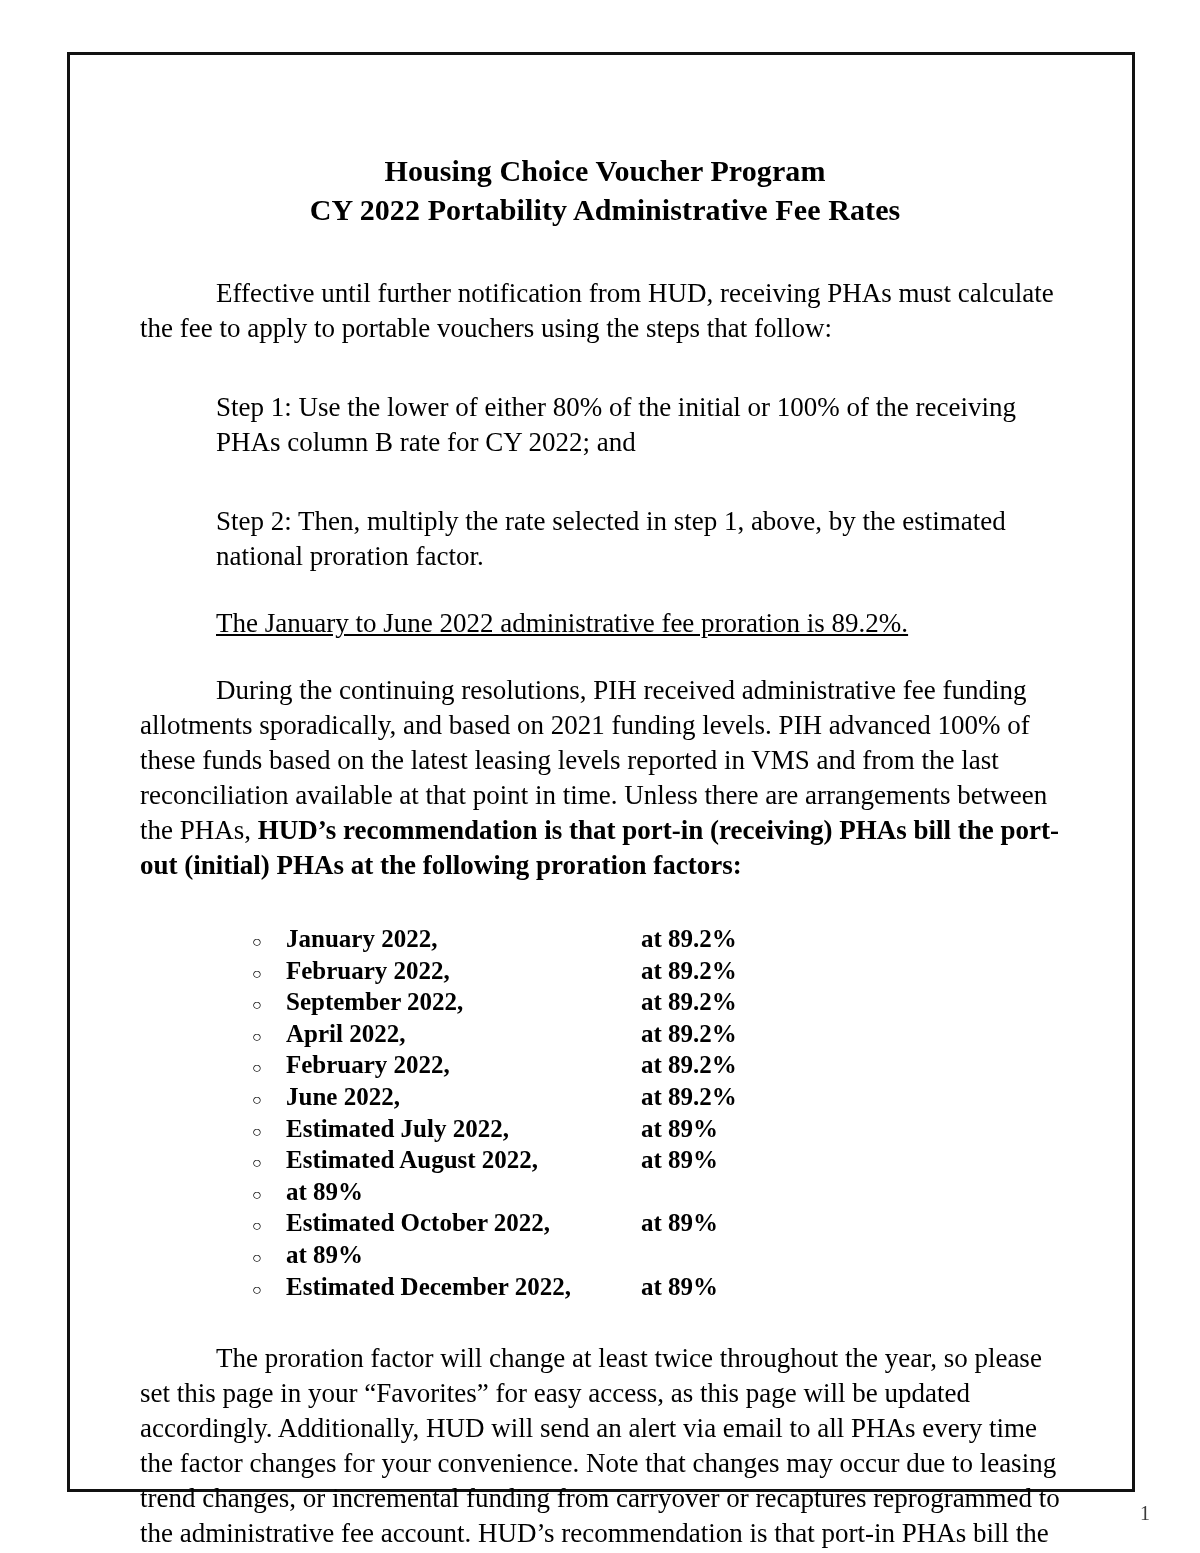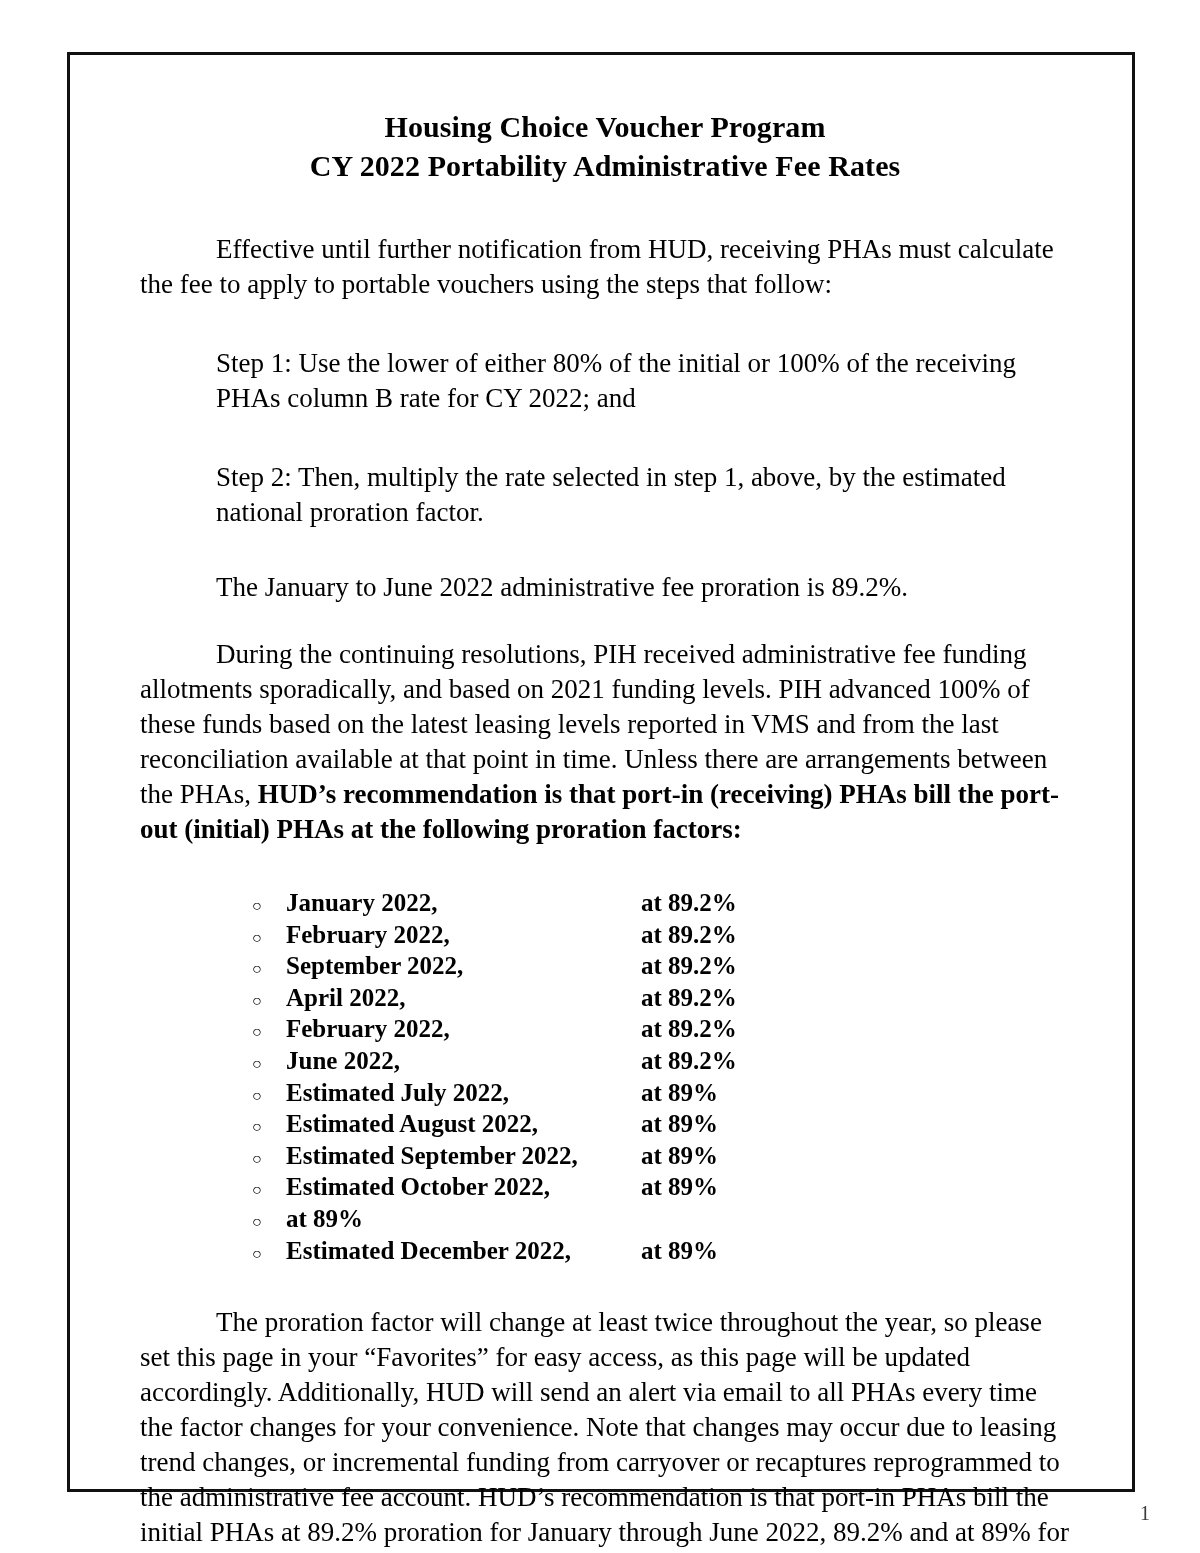--- a/index.html
+++ b/index.html
@@ -37,21 +37,21 @@
     height: 100%;
   }
 
   
   .doc-title {
     text-align: center;
     font-weight: bold;
     font-size: 30px;
     line-height: 39px;
     margin: 0;
-    padding-top: 52px;
+    padding-top: 96px;
     letter-spacing: 0.1px;
   }
   .doc-title .title-line {
     display: block;
     white-space: nowrap;
   }
 
   
   .body-par {
     font-size: 27px;
@@ -61,22 +61,23 @@
   }
   .par-intro {
     margin-top: 47px;
     text-indent: 76px;
   }
   .par-step {
     margin-top: 44px;
     margin-left: 76px;
   }
   .par-proration {
-    margin-top: 40px;
+    margin-top: 32px;
     margin-left: 76px;
+    text-decoration: underline;
   }
   .par-during {
     margin-top: 32px;
     text-indent: 76px;
   }
   .par-closing {
     margin-top: 39px;
     text-indent: 76px;
   }
   .bold {
@@ -185,21 +186,20 @@
         <span class="rate-month">Estimated July 2022,</span>
         <span class="rate-value">at 89%</span>
       </li>
       <li class="rate-item">
         <span class="rate-bullet">○</span>
         <span class="rate-month">Estimated August 2022,</span>
         <span class="rate-value">at 89%</span>
       </li>
       <li class="rate-item">
         <span class="rate-bullet">○</span>
-        <span class="rate-month">Estimated September 2022,</span>
         <span class="rate-value">at 89%</span>
       </li>
       <li class="rate-item">
         <span class="rate-bullet">○</span>
         <span class="rate-month">Estimated October 2022,</span>
         <span class="rate-value">at 89%</span>
       </li>
       <li class="rate-item">
         <span class="rate-bullet">○</span>
         <span class="rate-value">at 89%</span>

